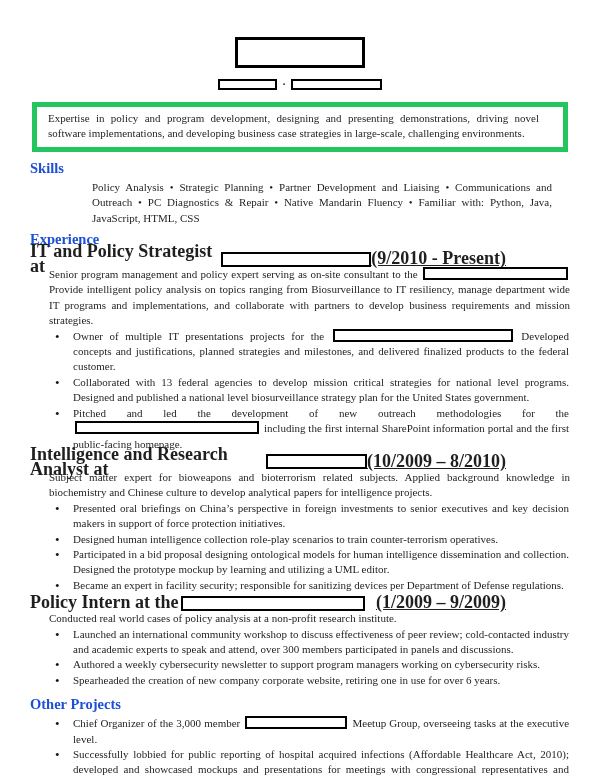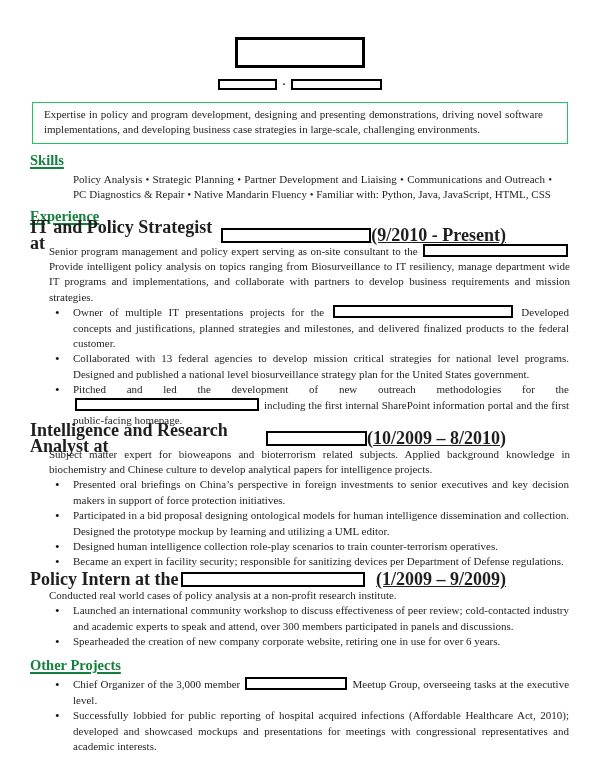--- a/index.html
+++ b/index.html
@@ -24,33 +24,33 @@
     margin-top: 10px; height: 12px;
     display: flex; justify-content: center; align-items: center; gap: 5px;
   }
   .contact-box-a { width: 59px; height: 11px; border: 2px solid #000; background: #fff; }
   .contact-box-b { width: 91px; height: 11px; border: 2px solid #000; background: #fff; }
   .contact-sep { font-weight: bold; line-height: 11px; }
 
   
   .summary-box {
     margin: 12px 2px 0 2px;
-    border: 1px solid #22c55e;
+    border: 5px solid #22c55e;
     padding: 4px 24px 5px 11px;
     text-align: justify;
   }
 
   h2.section {
     font-size: 14.5px; line-height: 17px; font-weight: bold;
-    text-decoration: underline; text-underline-offset: 2px; text-decoration-thickness: 1.5px;
-    margin: 8px 0 3px 0; color: #15803d;
+    text-underline-offset: 2px; text-decoration-thickness: 1.5px;
+    margin: 8px 0 3px 0; color: #1d4ed8;
   }
   h2.section.tight { margin-top: 5px; }
 
-  .skills-text { margin: 0 18px 0 43px; text-align: justify; }
+  .skills-text { margin: 0 18px 0 62px; text-align: justify; }
 
   .job-header { display: flex; align-items: center; font-weight: bold; font-size: 18px; margin-top: 2px; height: 16px; }
   .job-dates { margin-left: auto; margin-right: 64px; white-space: nowrap; text-decoration: underline; }
 
   .rbox {
     display: inline-block; vertical-align: -2px;
     border: 2px solid #000; background: #fff;
   }
   .rbox.title-size { height: 15px; vertical-align: middle; margin-left: 3px; }
   .rbox.inline-size { height: 13px; margin: 0 2px; }
@@ -116,35 +116,36 @@
   <div class="job-header">
     <span>Intelligence and Research Analyst at</span>
     <span class="rbox title-size" style="width:121px"></span>
     <span class="job-dates">(10/2009 – 8/2010)</span>
   </div>
   <div class="job-summary">
     <span>Subject matter expert for bioweapons and bioterrorism related subjects.  Applied background knowledge in biochemistry and Chinese culture to develop analytical papers for intelligence projects.</span>
   </div>
   <ul class="bullets">
     <li><span>Presented oral briefings on China’s perspective in foreign investments to senior executives and key decision makers in support of force protection initiatives.</span></li>
+    <li><span>Designed human intelligence collection role-play scenarios to train counter-terrorism operatives.</span></li>
     <li><span>Participated in a bid proposal designing ontological models for human intelligence dissemination and collection.  Designed the prototype mockup by learning and utilizing a UML editor.</span></li>
-    <li><span>Designed human intelligence collection role-play scenarios to train counter-terrorism operatives.</span></li>
     <li><span>Became an expert in facility security; responsible for sanitizing devices per Department of Defense regulations.</span></li>
   </ul>
 
   <div class="job-header">
     <span>Policy Intern at the</span>
     <span class="rbox title-size" style="width:184px"></span>
     <span class="job-dates">(1/2009 – 9/2009)</span>
   </div>
   <div class="job-summary">
     <span>Conducted real world cases of policy analysis at a non-profit research institute.</span>
   </div>
   <ul class="bullets">
     <li><span>Launched an international community workshop to discuss effectiveness of peer review; cold-contacted industry and academic experts to speak and attend, over 300 members participated in panels and discussions.</span></li>
+    <li><span>Authored a weekly cybersecurity newsletter to support program managers working on cybersecurity risks.</span></li>
     <li><span>Spearheaded the creation of new company corporate website, retiring one in use for over 6 years.</span></li>
   </ul>
 
   <h2 class="section">Other Projects</h2>
   <ul class="bullets">
     <li>
       <span>Chief Organizer of the 3,000 member</span>
       <span class="rbox inline-size" style="width:102px"></span>
       <span>Meetup Group, overseeing tasks at the executive level.</span>
     </li>

